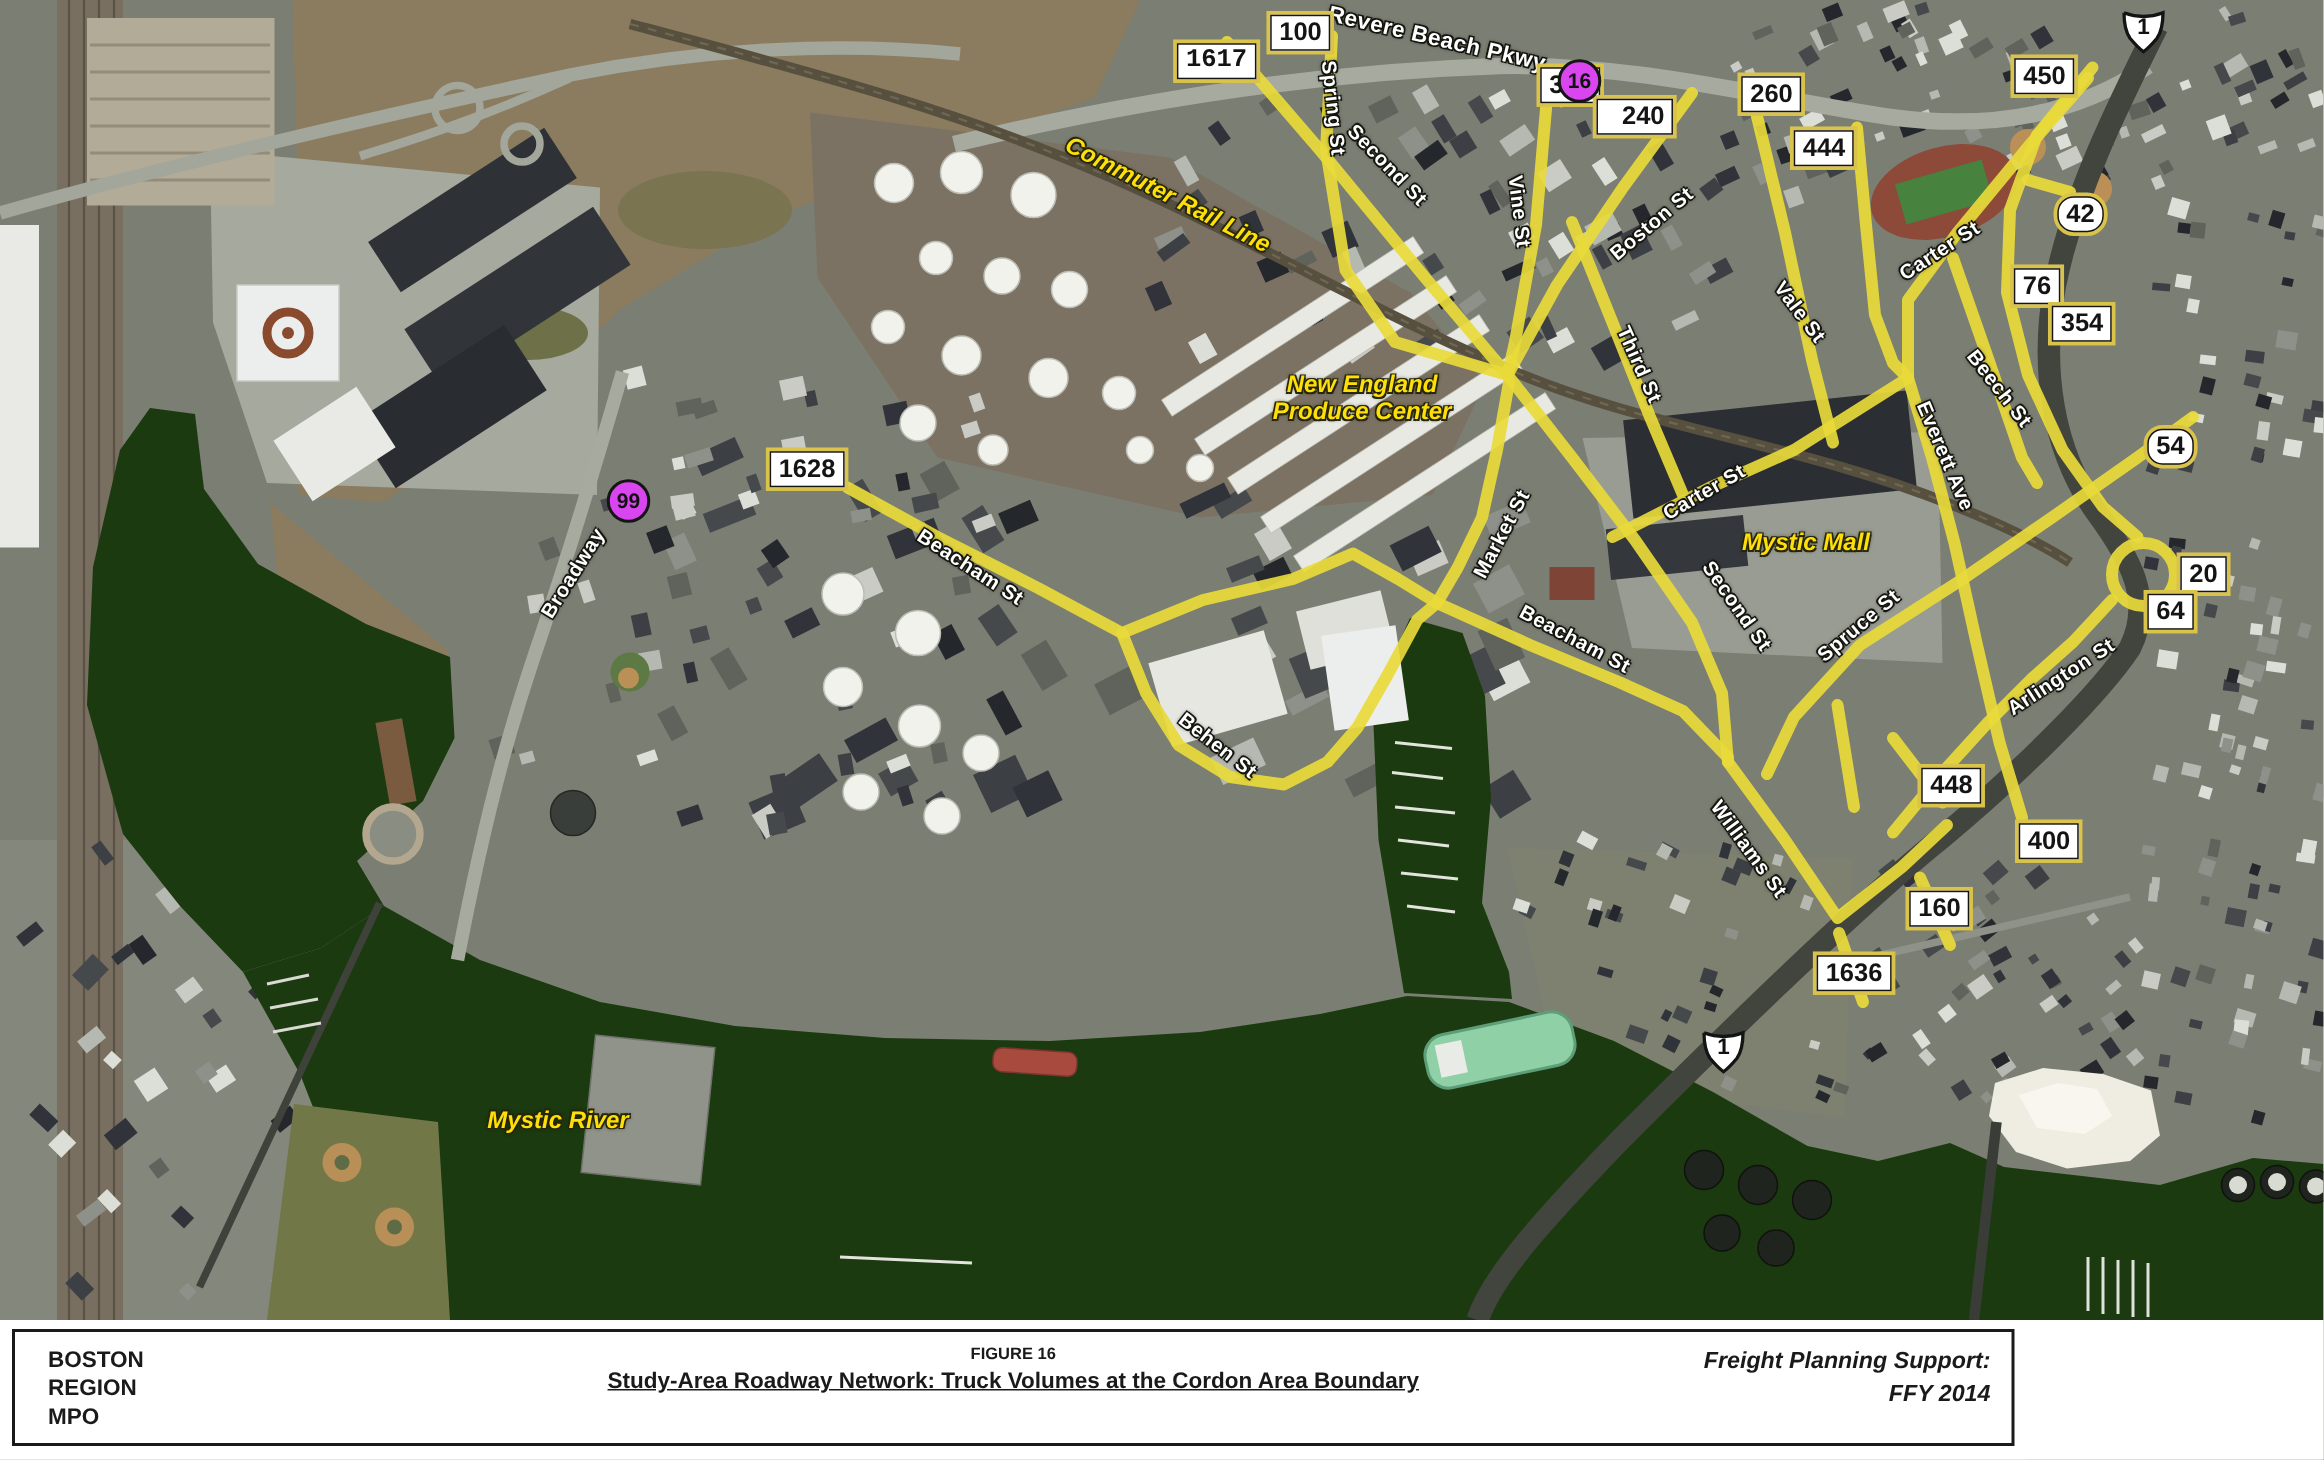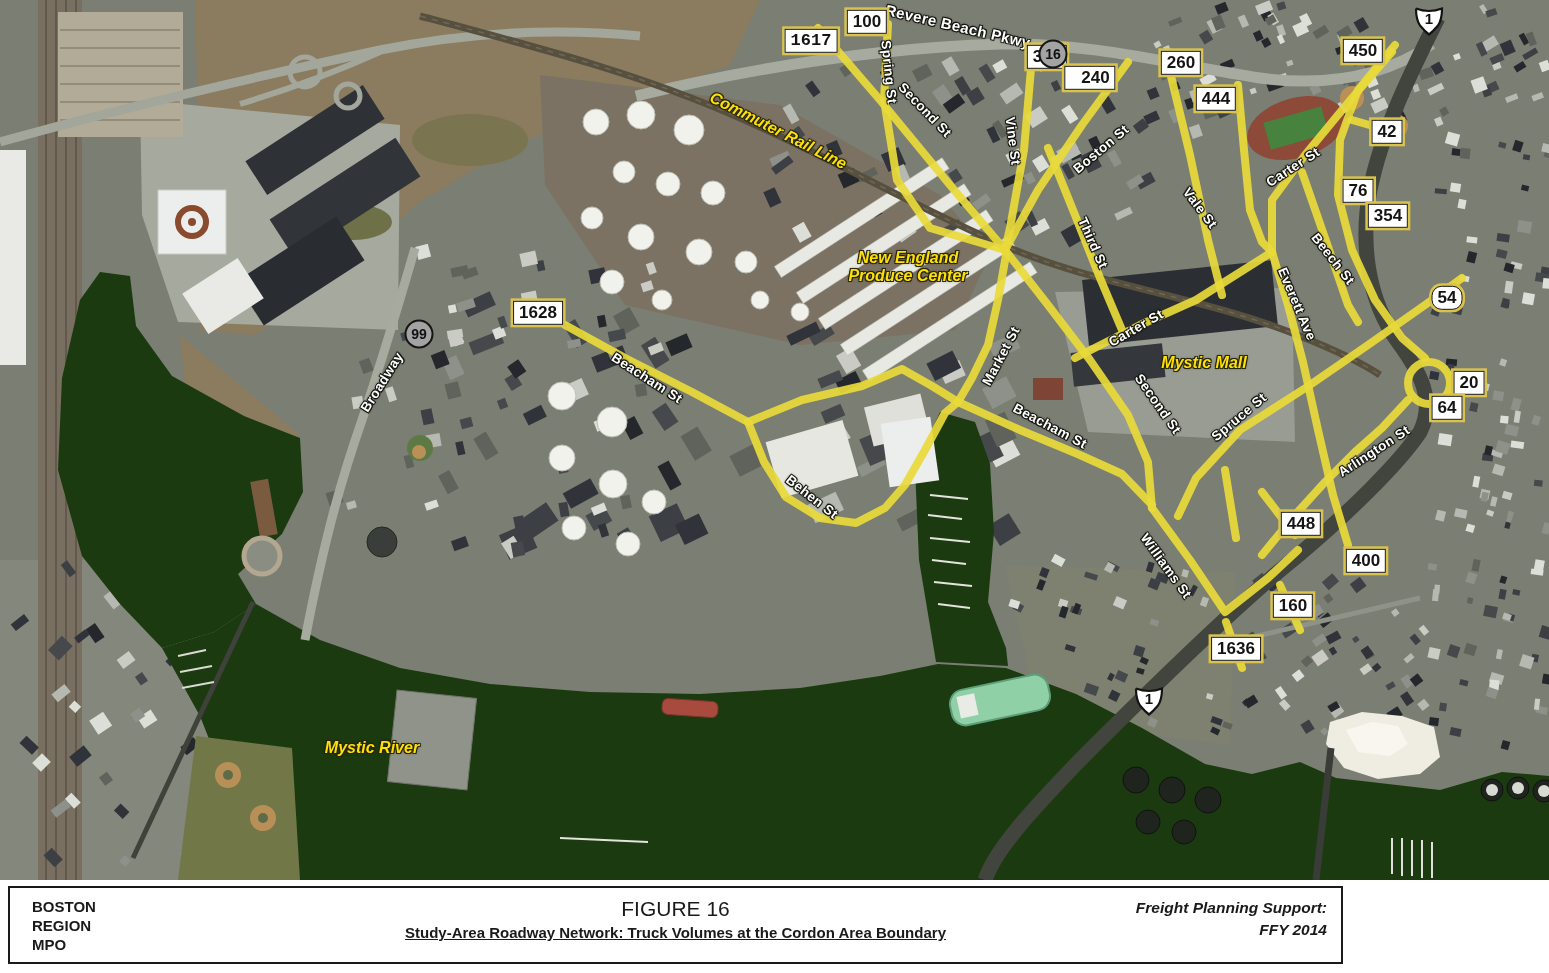--- a/index.html
+++ b/index.html
@@ -10,32 +10,32 @@
   #labels{position:absolute;left:0;top:0;width:100%;height:100%;z-index:5;}
   .street-label{position:absolute;font-size:13.5px;font-weight:700;color:#fff;white-space:nowrap;
     letter-spacing:.4px;z-index:6;
     text-shadow:-1px -1px 0 #15150f,1px -1px 0 #15150f,-1px 1px 0 #15150f,1px 1px 0 #15150f,0 0 3px #000;}
   .place-label{position:absolute;font-size:16px;font-weight:700;font-style:italic;color:#ffdf0a;
     white-space:pre-line;text-align:center;line-height:1.15;z-index:6;
     text-shadow:-1px -1px 0 #26260a,1px -1px 0 #26260a,-1px 1px 0 #26260a,1px 1px 0 #26260a,0 0 3px #1c1c08;}
   .volume-label{position:absolute;background:#fff;border:1.5px solid #151515;color:#141414;
     font-size:17px;font-weight:700;line-height:1.2;padding:1px 5px;z-index:7;white-space:nowrap;
     box-shadow:0 0 0 2.5px #d9c34b;transform:translate(-50%,-50%);}
-  .circle-shield{position:absolute;width:25px;height:25px;border-radius:50%;background:#a3a3a3;
+  .circle-shield{position:absolute;width:25px;height:25px;border-radius:50%;background:#d946ef;
     border:2px solid #151515;color:#111;font-size:14px;font-weight:700;text-align:center;
     line-height:24px;z-index:7;transform:translate(-50%,-50%);}
   .us-shield{position:absolute;width:34px;height:31px;z-index:7;transform:translate(-50%,-50%);}
   .us-shield svg{position:absolute;left:0;top:0;}
   .us-shield .num{position:absolute;left:0;top:4px;width:100%;text-align:center;
     font-size:15px;font-weight:700;color:#111;}
   #footer{position:absolute;left:0;top:880px;width:1351px;height:93px;background:#fff;}
   #footer-border{position:absolute;left:8px;right:8px;top:6px;bottom:9px;border:2px solid #1a1a1a;}
   #footer-org{position:absolute;left:32px;top:17px;font-size:15px;font-weight:700;color:#1a1a1a;line-height:1.28;}
   #footer-center{position:absolute;left:0;top:17px;width:100%;text-align:center;color:#1a1a1a;}
-  #footer-center .fig-label{font-size:21px;font-weight:400;}
+  #footer-center .fig-label{font-size:11px;font-weight:700;}
   #footer-center .fig-title{font-size:15px;font-weight:700;margin-top:3px;text-decoration:underline;}
   #footer-right{position:absolute;right:24px;top:17px;text-align:right;font-size:15.5px;
     font-style:italic;color:#1a1a1a;line-height:1.45;font-weight:bold;}
 </style>
 </head>
 <body>
 
 <div id="stage">
   <div id="map">
     <svg id="base" width="1549" height="880" viewBox="0 0 1549 880">
@@ -716,21 +716,21 @@
 Produce Center</div>
         <div class="place-label" style="left: 1204px; top: 363px; transform: translate(-50%, -50%) rotate(0deg); color: rgb(255, 223, 10);">Mystic Mall</div>
         <div class="place-label" style="left: 372px; top: 748px; transform: translate(-50%, -50%) rotate(0deg); color: rgb(255, 223, 10);">Mystic River</div>
         <div class="volume-label" style="left: 811px; top: 41px; box-shadow: rgb(217, 195, 75) 0px 0px 0px 2.5px; font-family: Liberation Mono, monospace;">1617</div>
         <div class="volume-label" style="left: 867px; top: 22px; box-shadow: rgb(217, 195, 75) 0px 0px 0px 2.5px;">100</div>
         <div class="volume-label" style="left: 1027px; top: 57px; box-shadow: rgb(217, 195, 75) 0px 0px 0px 2.5px; margin-left: 20px;">321</div>
         <div class="volume-label" style="left: 1090px; top: 78px; box-shadow: rgb(217, 195, 75) 0px 0px 0px 2.5px; padding-left: 16px;">240</div>
         <div class="volume-label" style="left: 1181px; top: 63px; box-shadow: rgb(217, 195, 75) 0px 0px 0px 2.5px;">260</div>
         <div class="volume-label" style="left: 1216px; top: 99px; box-shadow: rgb(217, 195, 75) 0px 0px 0px 2.5px;">444</div>
         <div class="volume-label" style="left: 1363px; top: 51px; box-shadow: rgb(217, 195, 75) 0px 0px 0px 2.5px;">450</div>
-        <div class="volume-label" style="left: 1387px; top: 132px; box-shadow: rgb(217, 195, 75) 0px 0px 0px 2.5px;">42</div>
+        <div class="volume-label" style="left: 1387px; top: 143px; box-shadow: rgb(217, 195, 75) 0px 0px 0px 2.5px; border-radius: 11px;">42</div>
         <div class="volume-label" style="left: 1358px; top: 191px; box-shadow: rgb(217, 195, 75) 0px 0px 0px 2.5px;">76</div>
         <div class="volume-label" style="left: 1388px; top: 216px; box-shadow: rgb(217, 195, 75) 0px 0px 0px 2.5px;">354</div>
         <div class="volume-label" style="left: 1447px; top: 298px; box-shadow: rgb(217, 195, 75) 0px 0px 0px 2.5px; border-radius: 10px;">54</div>
         <div class="volume-label" style="left: 1469px; top: 383px; box-shadow: rgb(217, 195, 75) 0px 0px 0px 2.5px;">20</div>
         <div class="volume-label" style="left: 1447px; top: 408px; box-shadow: rgb(217, 195, 75) 0px 0px 0px 2.5px; text-align: right;">64</div>
         <div class="volume-label" style="left: 1301px; top: 524px; box-shadow: rgb(217, 195, 75) 0px 0px 0px 2.5px;">448</div>
         <div class="volume-label" style="left: 1366px; top: 561px; box-shadow: rgb(217, 195, 75) 0px 0px 0px 2.5px;">400</div>
         <div class="volume-label" style="left: 1293px; top: 606px; box-shadow: rgb(217, 195, 75) 0px 0px 0px 2.5px;">160</div>
         <div class="volume-label" style="left: 1236px; top: 649px; box-shadow: rgb(217, 195, 75) 0px 0px 0px 2.5px;">1636</div>
         <div class="volume-label" style="left: 538px; top: 313px; box-shadow: rgb(217, 195, 75) 0px 0px 0px 2.5px;">1628</div>

